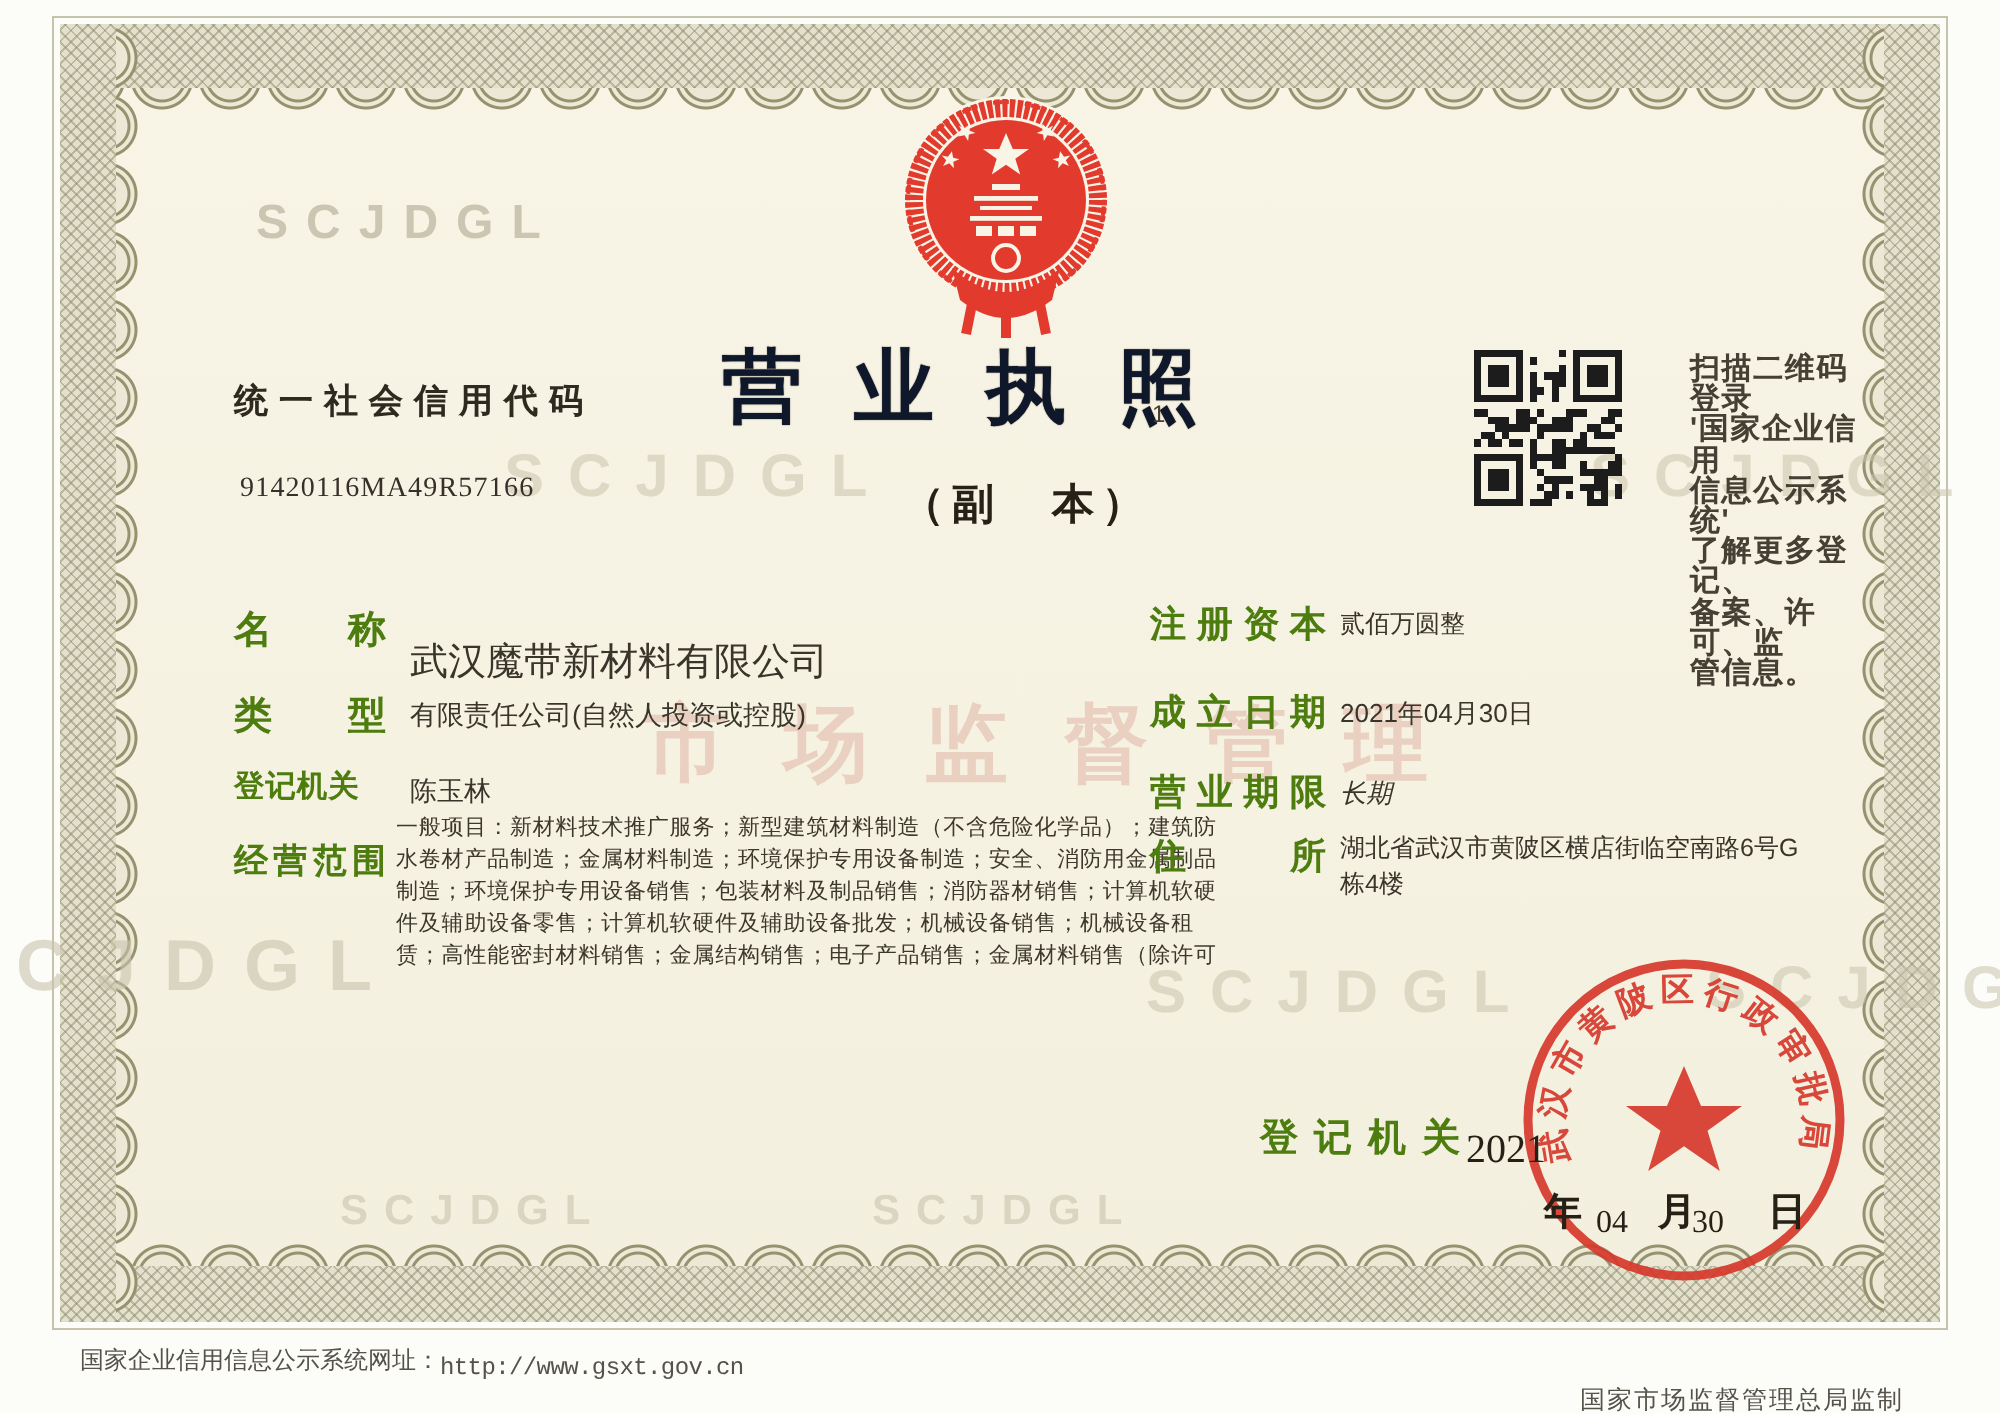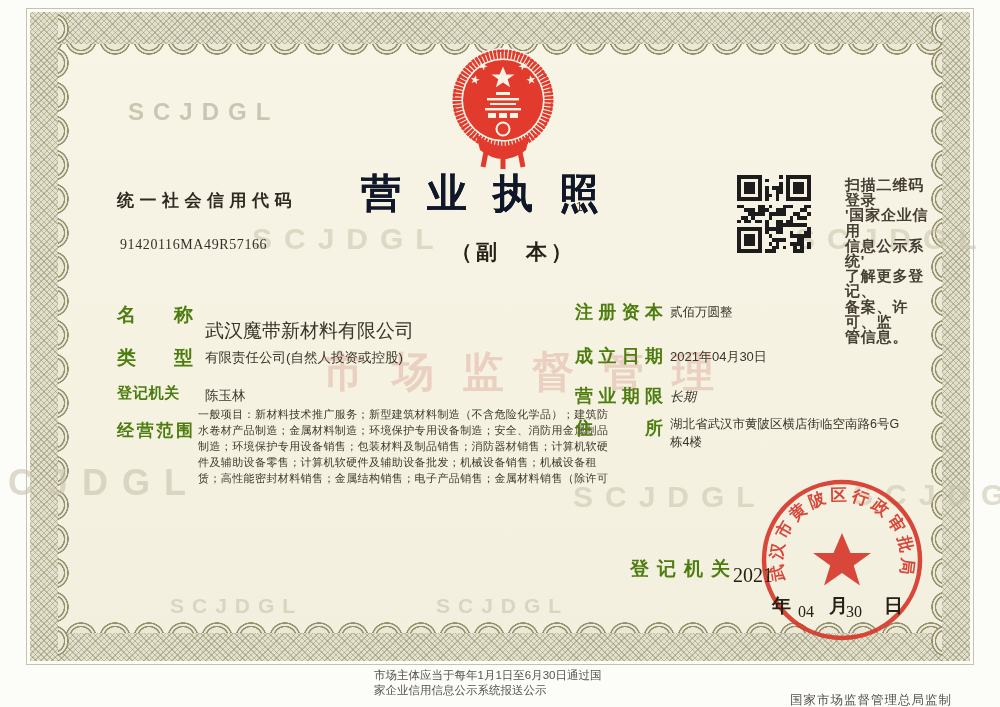--- a/index.html
+++ b/index.html
@@ -316,19 +316,18 @@
       <textPath href="#sealArc" startOffset="2">武汉市黄陂区行政审批局</textPath>
     </text>
   </svg>
   <span class="date-piece d-num" style="left:733px;top:564px;font-size:20px;">2021</span>
   <span class="date-piece d-unit" style="left:772px;top:593px;">年</span>
   <span class="date-piece d-num" style="left:798px;top:603px;font-size:16px;">04</span>
   <span class="date-piece d-unit" style="left:829px;top:593px;">月</span>
   <span class="date-piece d-num" style="left:846px;top:603px;font-size:16px;">30</span>
   <span class="date-piece d-unit" style="left:884px;top:593px;">日</span>
 
-  <div class="footer-mid">
-    <div>市场主体应当于每年1月1日至6月30日通过国</div>
-    <div>家企业信用信息公示系统报送公示</div>
+  <div class="footer-left">
+    <span>国家企业信用信息公示系统网址：</span><span class="url">http://www.gsxt.gov.cn</span>
   </div>
   <div class="footer-right">国家市场监督管理总局监制</div>
 
 </div>
 
 </body></html>

